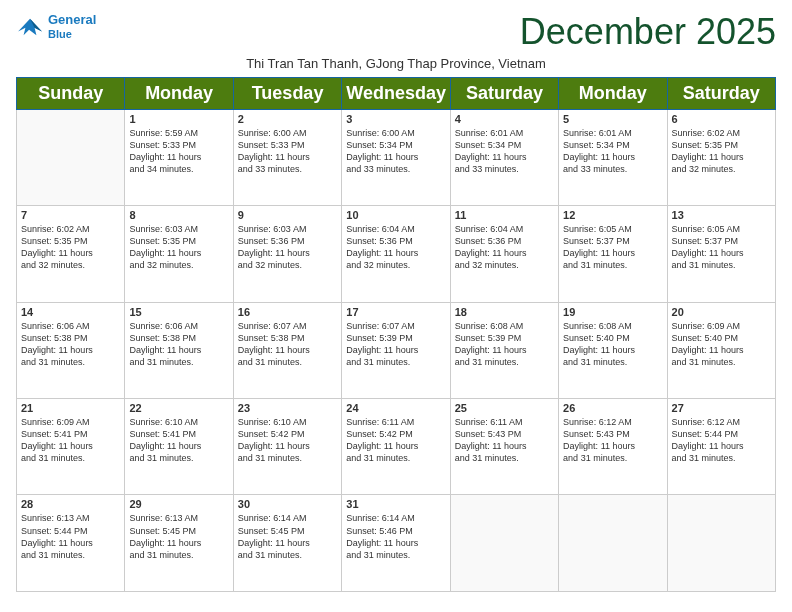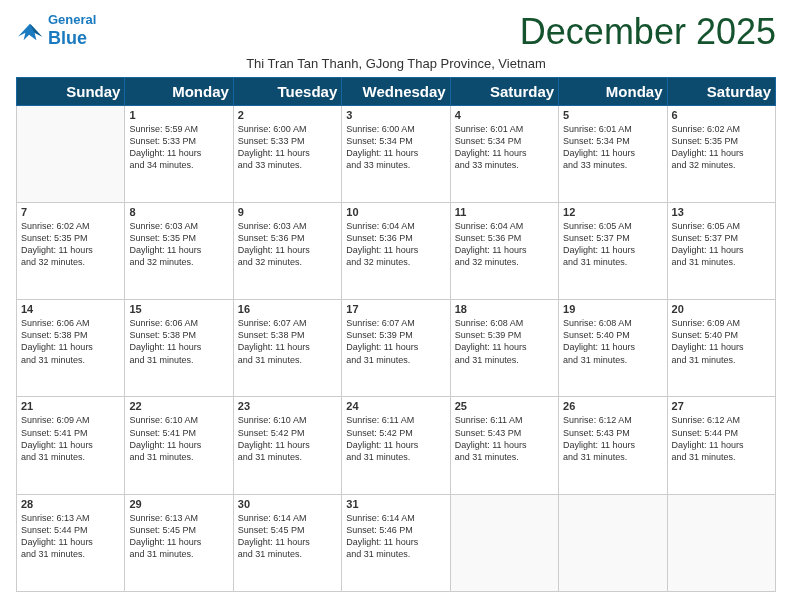--- a/index.html
+++ b/index.html
@@ -49,26 +49,26 @@
       margin-bottom: 6px;
     }
     .calendar {
       flex: 1;
       border: 1px solid #ccc;
       border-collapse: collapse;
       width: 100%;
       table-layout: fixed;
     }
     .calendar th {
-      background-color: #0c4a6e;
+      background-color: #4d7c0f;
       color: #fff;
-      font-size: 15px;
+      font-size: 18px;
       font-weight: bold;
       padding: 5px 4px;
-      text-align: right;
+      text-align: center;
       border: 1px solid #1565a0;
     }
     .calendar td {
       border: 1px solid #ccc;
       vertical-align: top;
       padding: 3px 4px;
       font-size: 9.5px;
       color: #333;
       height: 88px;
     }
@@ -92,21 +92,21 @@
 
 <div class="page">
   <div class="header">
     <div class="logo">
       <svg class="logo-bird" viewBox="0 0 30 24" xmlns="http://www.w3.org/2000/svg">
         <polygon points="15,4 28,18 20,14 22,22 14,16 8,22 10,14 2,18" fill="#1a7abf"></polygon>
         <polygon points="15,4 28,18 20,14" fill="#0d5c8c"></polygon>
       </svg>
       <div>
         <div style="font-size:13px;font-weight:bold;color:#1a7abf;line-height:1.2;">General</div>
-        <div style="font-size:18px;font-weight:bold;color:#1a7abf;line-height:1.2;">Blue</div>
+        <div style="font-size:11px;font-weight:bold;color:#1a7abf;line-height:1.2;">Blue</div>
       </div>
     </div>
     <div class="title-section">
       <div class="month-title">December 2025</div>
     </div>
   </div>
   <div class="subtitle">Thi Tran Tan Thanh, GJong Thap Province, Vietnam</div>
 
   <table class="calendar">
     <thead>

